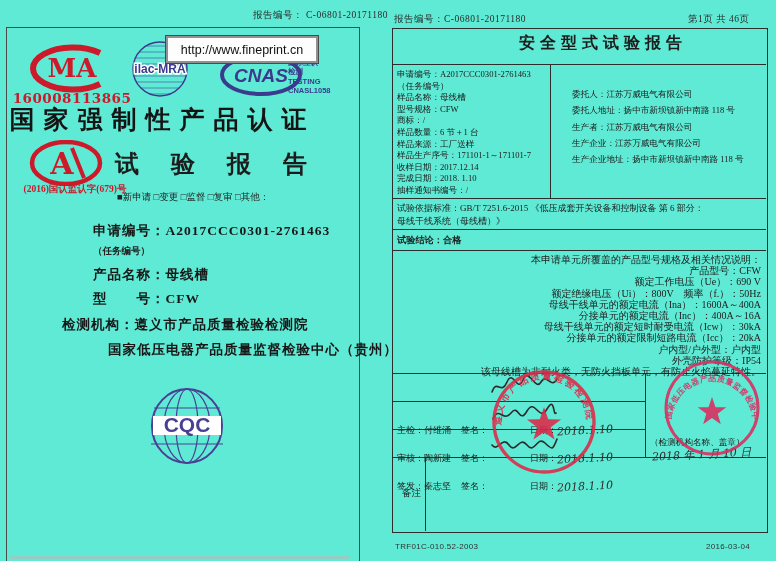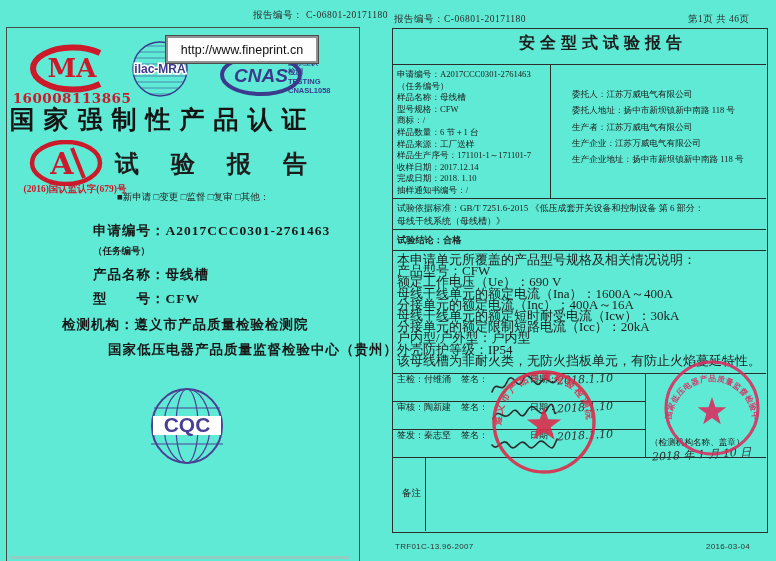--- a/index.html
+++ b/index.html
@@ -26,22 +26,22 @@
   .smear{left:10px;top:556px;width:340px;height:3px;background:#b9b9b9;opacity:.6;}
   
   .rp-box{left:392px;top:28px;width:374px;height:503px;border:1.4px solid #2d2d2d;}
   .hline{position:absolute;background:#2d2d2d;height:1px;}
   .vline{position:absolute;background:#2d2d2d;width:1px;}
   .rp-title{left:392px;top:33px;width:374px;text-align:center;font-size:16px;font-weight:bold;letter-spacing:5px;margin-left:24px;}
   .cell{font-size:8.6px;line-height:11.6px;color:#1a1a1a;}
   .cellB{font-size:8.6px;line-height:16.3px;color:#1a1a1a;}
   .std{font-size:9px;line-height:13px;}
   .concl{font-size:9.2px;font-weight:600;}
-  .spec{font-size:13px;line-height:11.2px;}
-  .signrow{font-size:9px;display:flex;align-items:flex-start;}
+  .spec{font-size:10px;line-height:11.2px;text-align:right;}
+  .signrow{font-size:9px;display:flex;align-items:flex-end;margin-top:36px;}
   .hand{font-family:"DejaVu Serif", serif;font-style:italic;color:#2e2e2e;transform:rotate(-3deg);}
   .orgcap{font-size:8.6px;}
   .foot{font-size:8px;color:#333;letter-spacing:.3px;font-family:"Liberation Sans", sans-serif;}
   .stamp{opacity:.88;}
 </style>
 </head>
 <body>
 
 <div class="canvas">
 
@@ -178,20 +178,21 @@
     <div>试验依据标准：GB/T 7251.6-2015 《低压成套开关设备和控制设备 第 6 部分：</div>
     <div>母线干线系统（母线槽）》</div>
   </div>
 
   <div class="abs concl" style="left:397px;top:234px;">试验结论：合格</div>
 
   <div class="abs spec" style="left:397px;top:254px;width:364px;">
     <div>本申请单元所覆盖的产品型号规格及相关情况说明：</div>
     <div>产品型号：CFW</div>
     <div>额定工作电压（Ue）：690 V</div>
+    <div>额定绝缘电压（Ui）：800V　频率（f.）：50Hz</div>
     <div>母线干线单元的额定电流（Ina）：1600A～400A</div>
     <div>分接单元的额定电流（Inc）：400A～16A</div>
     <div>母线干线单元的额定短时耐受电流（Icw）：30kA</div>
     <div>分接单元的额定限制短路电流（Icc）：20kA</div>
     <div>户内型/户外型：户内型</div>
     <div>外壳防护等级：IP54</div>
     <div>该母线槽为非耐火类，无防火挡板单元，有防止火焰蔓延特性。</div>
   </div>
 
   <div class="abs signrow" style="left:397px;top:373px;width:246px;height:28px;">
@@ -252,16 +253,16 @@
       <path id="arcB" d="M 9,64 A 41,41 0 1 1 91,64" fill="none"></path>
       <text font-size="7.8" font-weight="bold" fill="#dd2a5e" letter-spacing="0.5">
         <textPath href="#arcB" startOffset="2%">国家低压电器产品质量监督检验中心</textPath>
       </text>
       <g transform="translate(50,54)">
         <polygon points="0,-15 3.5,-4.8 14.3,-4.7 5.7,1.8 8.8,12.2 0,6 -8.8,12.2 -5.7,1.8 -14.3,-4.7 -3.5,-4.8" fill="#dd2a5e"></polygon>
       </g>
     </svg>
   </div>
 
-  <div class="abs foot" style="left:395px;top:542px;">TRF01C-13.96-2007</div>
+  <div class="abs foot" style="left:395px;top:542px;">TRF01C-010.52-2003</div>
   <div class="abs foot" style="left:706px;top:542px;">2016-03-04</div>
 
 </div>
 
 </body></html>

